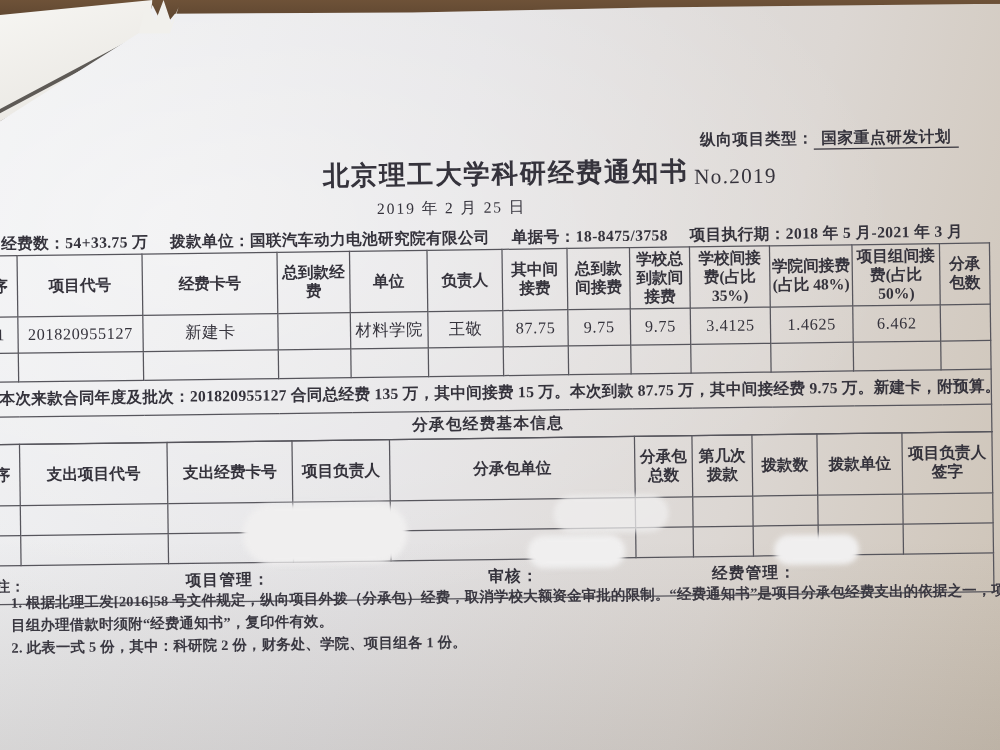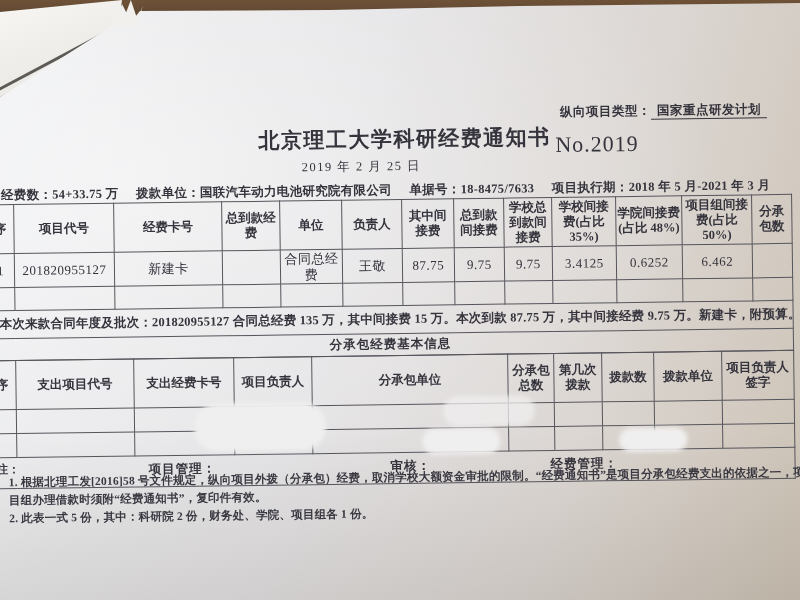--- a/index.html
+++ b/index.html
@@ -35,41 +35,41 @@
     clip-path:polygon(0 97px,115px 24px,122px 4px,131px 22px,140px 11px,330px 10px,520px 6px,800px 3px,800px 600px,0 600px);
   }
   .content{
     position:absolute;left:0;top:0;width:820px;height:600px;
     transform:rotate(-0.75deg);transform-origin:400px 270px;
   }
   .abs{position:absolute;white-space:nowrap;}
   .type-line{left:562px;top:106px;font-size:12.5px;font-weight:700;letter-spacing:.5px;}
   .type-line .val{border-bottom:1.5px solid #35333c;padding:0 6px 1px 6px;}
   .doc-title{left:260px;top:125px;font-size:21px;font-weight:700;letter-spacing:1.5px;font-family:"Liberation Sans","DejaVu Sans",sans-serif;}
-  .doc-no{left:557px;top:134px;font-size:22px;letter-spacing:1px;}
+  .doc-no{left:557px;top:134px;font-size:17px;letter-spacing:1px;}
   .doc-date{left:303px;top:158px;font-size:12.5px;letter-spacing:1.5px;}
   .info-line{left:2px;top:182px;font-size:12.5px;font-weight:700;letter-spacing:.3px;}
   .info-line .seg{margin-right:14px;}
   .tables{position:absolute;left:-14px;top:199px;width:806px;}
   table{border-collapse:collapse;table-layout:fixed;width:806px;}
   td{
     border:1px solid #56555c;text-align:center;vertical-align:middle;
     font-size:12.5px;line-height:1.2;padding:1px 1px;overflow:hidden;
   }
   .th-row td{height:46px;font-weight:700;}
   .data-row td{height:26px;font-size:13px;letter-spacing:.5px;}
   .empty-row td{height:20px;}
   .note-row td{height:25px;text-align:left;padding-left:12px;font-size:12.5px;font-weight:600;letter-spacing:.2px;white-space:nowrap;}
   .sec-title-row td{height:19px;font-weight:700;letter-spacing:1px;}
   .t2{margin-top:-1px;}
   .t2 .th-row td{height:46px;}
   .t2 .empty-row td{height:21px;}
   .sig-row td{height:28px;position:relative;text-align:left;font-weight:600;}
   .sig-label{position:absolute;top:6px;font-size:12.5px;letter-spacing:1px;}
-  .sig-pm{left:159px;} .sig-rv{left:401px;} .sig-fm{left:561px;}
+  .sig-pm{left:159px;} .sig-rv{left:401px;} .sig-fm{left:580px;}
   .blob{position:absolute;background:#f0efef;filter:blur(2px);}
   .blob1{left:192px;top:401px;width:132px;height:48px;border-radius:24px;}
   .blob2{left:420px;top:429px;width:78px;height:26px;border-radius:13px;}
   .blob3{left:617px;top:431px;width:68px;height:24px;border-radius:12px;}
   .blob4{left:441px;top:397px;width:92px;height:30px;border-radius:15px;opacity:.75;}
   .notes{font-size:11.5px;font-weight:600;letter-spacing:.2px;color:#3a3841;}
   .note-mark{left:-6px;top:457px;}
   .note-l1{left:6px;top:470px;width:800px;}
   .note-l2{left:6px;top:488px;}
   .note-l3{left:6px;top:506px;}
@@ -87,21 +87,21 @@
       <span>纵向项目类型：</span><span class="val">国家重点研发计划</span>
     </div>
 
     <div class="abs doc-title">北京理工大学科研经费通知书</div>
     <div class="abs doc-no">No.2019</div>
     <div class="abs doc-date">2019 年 2 月 25 日</div>
 
     <div class="abs info-line">
       <span class="seg"><span>经费数：</span><span>54+33.75 万</span></span>
       <span class="seg"><span>拨款单位：</span><span>国联汽车动力电池研究院有限公司</span></span>
-      <span class="seg"><span>单据号：</span><span>18-8475/7633</span></span>
+      <span class="seg"><span>单据号：</span><span>18-8475/3758</span></span>
       <span class="seg"><span>项目执行期：</span><span>2018 年 5 月-2021 年 3 月</span></span>
     </div>
 
     <div class="tables">
       <table class="t1">
         <colgroup>
           <col style="width:28px">
             <col style="width:100px">
             <col style="width:108px">
             <col style="width:58px">
@@ -129,27 +129,27 @@
           <td>学校间接费(占比 35%)</td>
           <td>学院间接费(占比 48%)</td>
           <td>项目组间接费(占比 50%)</td>
           <td>分承包数</td>
         </tr>
         <tr class="data-row">
           <td>1</td>
           <td>201820955127</td>
           <td>新建卡</td>
           <td></td>
-          <td>合同总经费</td>
+          <td>材料学院</td>
           <td>王敬</td>
           <td>87.75</td>
           <td>9.75</td>
           <td>9.75</td>
           <td>3.4125</td>
-          <td>0.6252</td>
+          <td>1.4625</td>
           <td>6.462</td>
           <td></td>
         </tr>
         <tr class="empty-row">
           <td></td>
               <td></td>
               <td></td>
               <td></td>
               <td></td>
               <td></td>

